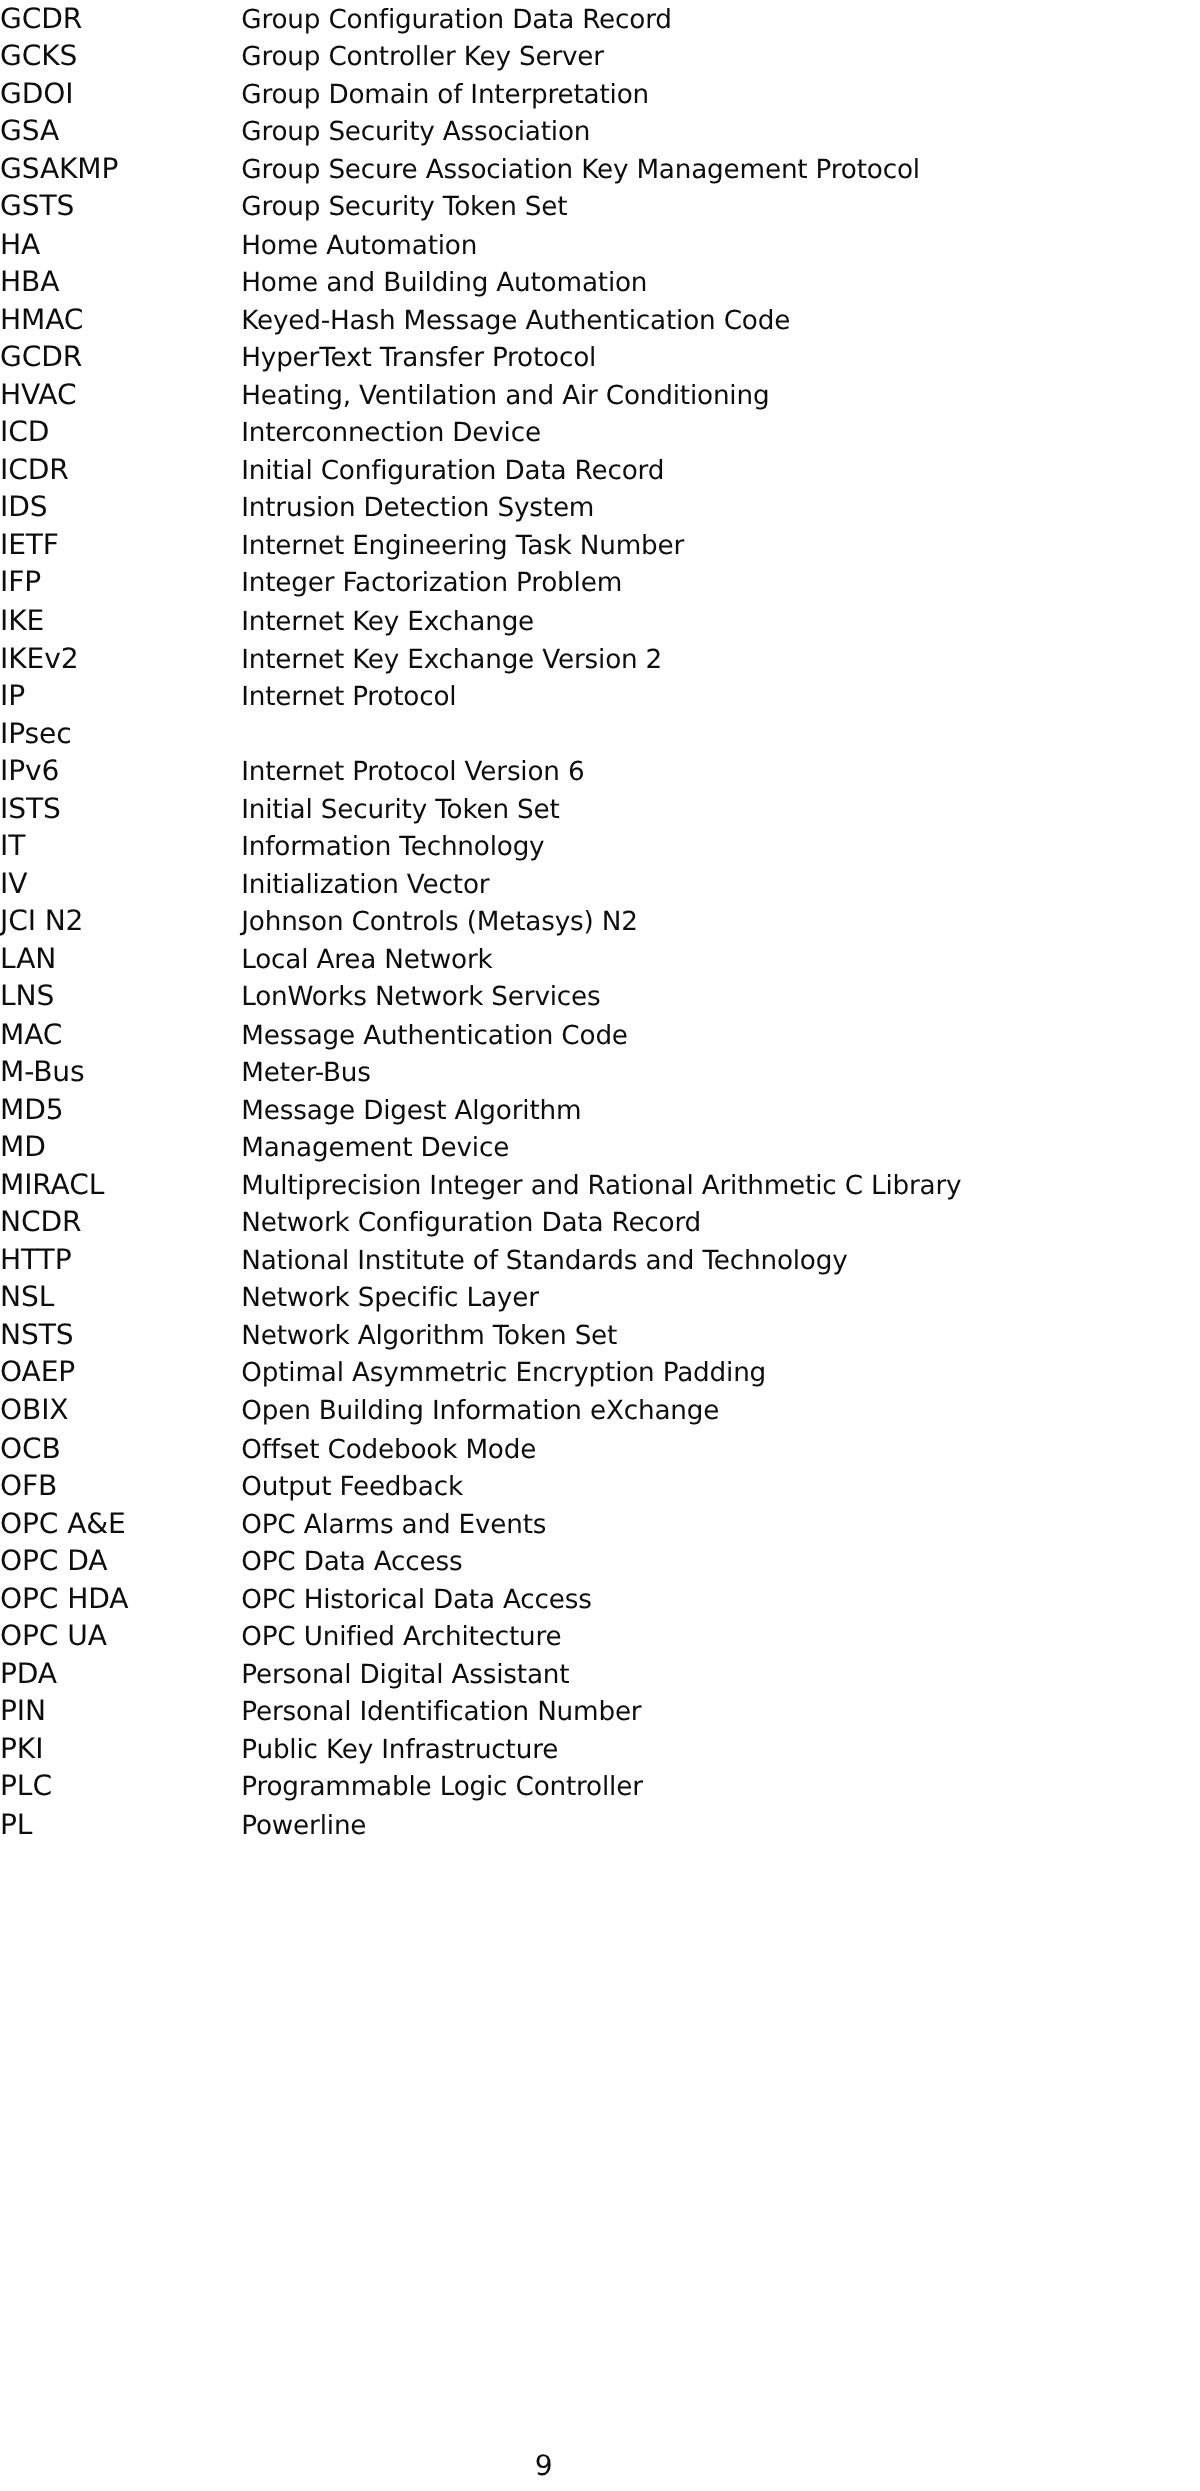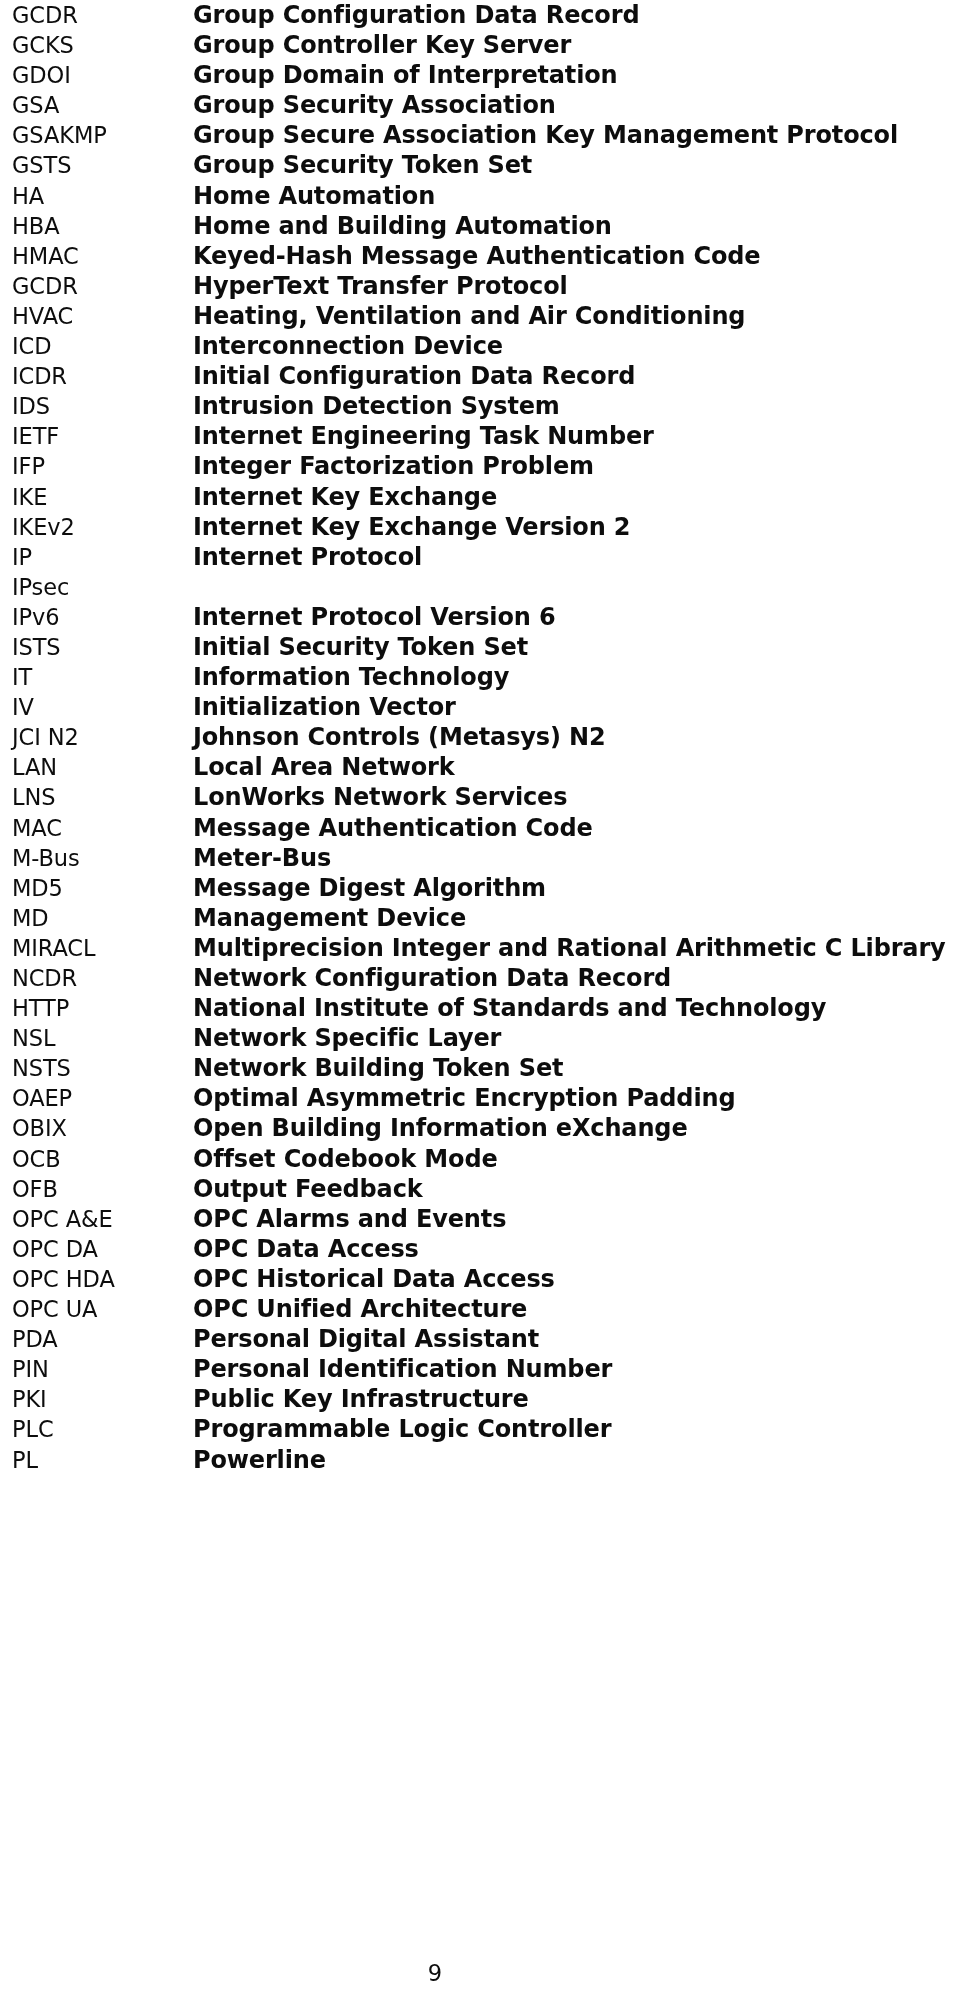--- a/index.html
+++ b/index.html
@@ -35,31 +35,30 @@
     display: flex;
     align-items: baseline;
     height: 30.1px;
     line-height: 30.1px;
     white-space: nowrap;
   }
 
   .term {
     flex: 0 0 193px;
     width: 193px;
-    padding-left: 12px;
+    padding-left: 0;
     box-sizing: border-box;
     font-size: 22.5px;
     letter-spacing: -0.1px;
   }
 
   .definition {
     flex: 1 1 auto;
-    font-size: 24px;
+    font-size: 21px;
     letter-spacing: -0.15px;
-    font-weight: bold;
   }
 
   .page-number {
     position: absolute;
     left: 0;
     top: 1960px;
     width: 960px;
     text-align: center;
     padding-right: 90px;
     box-sizing: border-box;
@@ -206,21 +205,21 @@
       <div class="entry">
         <div class="term">HTTP</div>
         <div class="definition">National Institute of Standards and Technology</div>
       </div>
       <div class="entry">
         <div class="term">NSL</div>
         <div class="definition">Network Specific Layer</div>
       </div>
       <div class="entry">
         <div class="term">NSTS</div>
-        <div class="definition">Network Building Token Set</div>
+        <div class="definition">Network Algorithm Token Set</div>
       </div>
       <div class="entry">
         <div class="term">OAEP</div>
         <div class="definition">Optimal Asymmetric Encryption Padding</div>
       </div>
       <div class="entry">
         <div class="term">OBIX</div>
         <div class="definition">Open Building Information eXchange</div>
       </div>
       <div class="entry">

